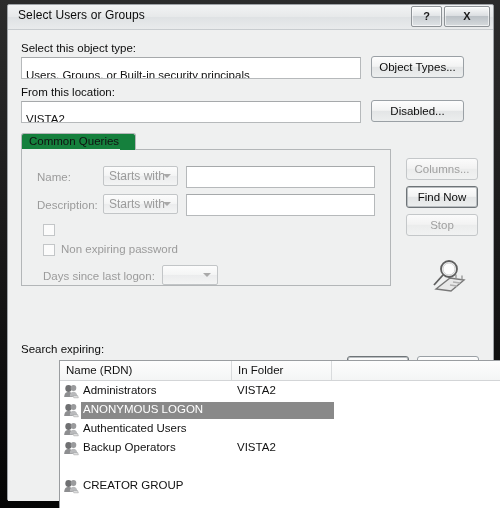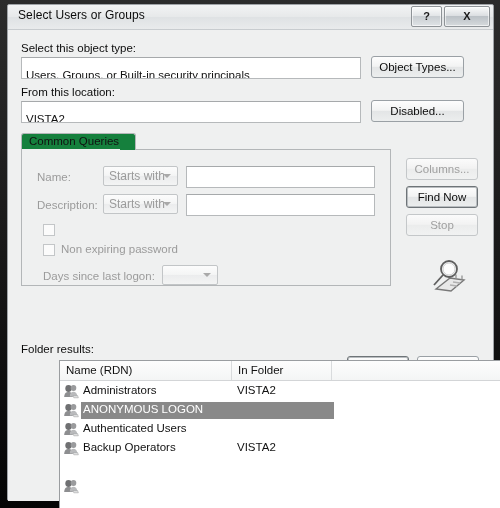--- a/index.html
+++ b/index.html
@@ -349,21 +349,21 @@
         <g fill="none" stroke="#5f5f5f" stroke-width="1.8">
           <circle cx="23" cy="11" r="8" fill="#f4f6f7"></circle>
           <line x1="17" y1="17" x2="8" y2="27"></line>
         </g>
         <circle cx="23" cy="11" r="6" fill="#fdfdfd" stroke="#cfcfcf" stroke-width="1"></circle>
       </svg>
 
       <div class="btn default" style="left:339px; top:326px; width:62px; height:22px;">OK</div>
       <div class="btn" style="left:409px; top:326px; width:62px; height:22px;">Cancel</div>
 
-      <div class="lbl" style="left:13px; top:313px;">Folder results:</div>
+      <div class="lbl" style="left:13px; top:313px;">Search expiring:</div>
 
       <div class="listbox" style="left:5px; top:330px; width:475px; height:168px;margin-left:46px;">
 
         <div class="list-header">
           <div class="hcell" style="left:0; width:172px;">Name (RDN)</div>
           <div class="hcell" style="left:172px; width:100px;">In Folder</div>
           <div class="hcell" style="left:272px; width:187px; border-right:none;"></div>
         </div>
 
         <div class="row" style="top:21px; width:459px;">
@@ -417,20 +417,21 @@
 
 
         <div class="row" style="top:116px; width:459px;">
           <svg class="row-icon" viewBox="0 0 16 15">
             <ellipse cx="5.5" cy="4.5" rx="3.2" ry="3.4" fill="#6f7072"></ellipse>
             <path d="M1.2 13 C1.2 9.3 3.2 8 5.5 8 C7.8 8 9.8 9.3 9.8 13 Z" fill="#8d8e90"></path>
             <ellipse cx="10.5" cy="4" rx="2.8" ry="3" fill="#9a9b9d"></ellipse>
             <path d="M6.8 12.6 C6.8 9.2 8.4 7.8 10.5 7.8 C12.6 7.8 14.2 9.2 14.2 12.6 Z" fill="#b9babc"></path>
             <path d="M10 11.5 l4.6 0 l.8 2.3 l-4.6 0 Z" fill="#dcdddd" stroke="#9b9c9e" stroke-width=".5"></path>
           </svg>
+          <div class="row-name">CREATOR GROUP</div>
           <div class="row-folder"></div>
         </div>
 
         <div class="vscroll" style="height:138px;">
           <div class="sb-btn sb-up">
             <span class="arrow-up"></span>
           </div>
           <div class="sb-thumb">
             <span class="grip">
                 <i></i>

